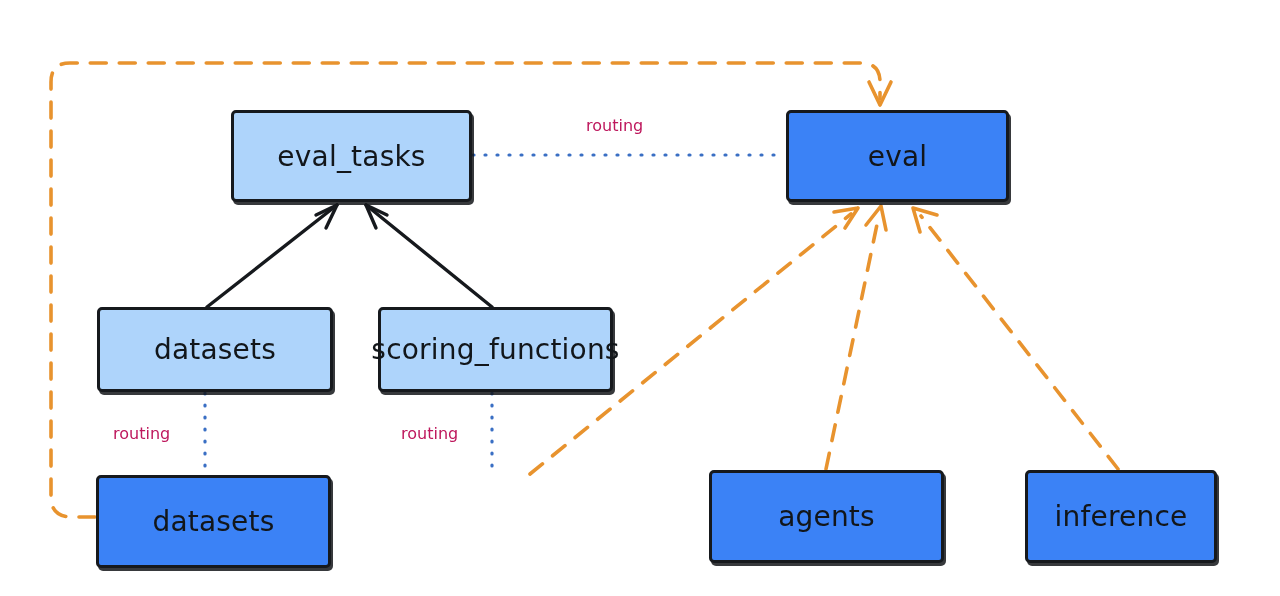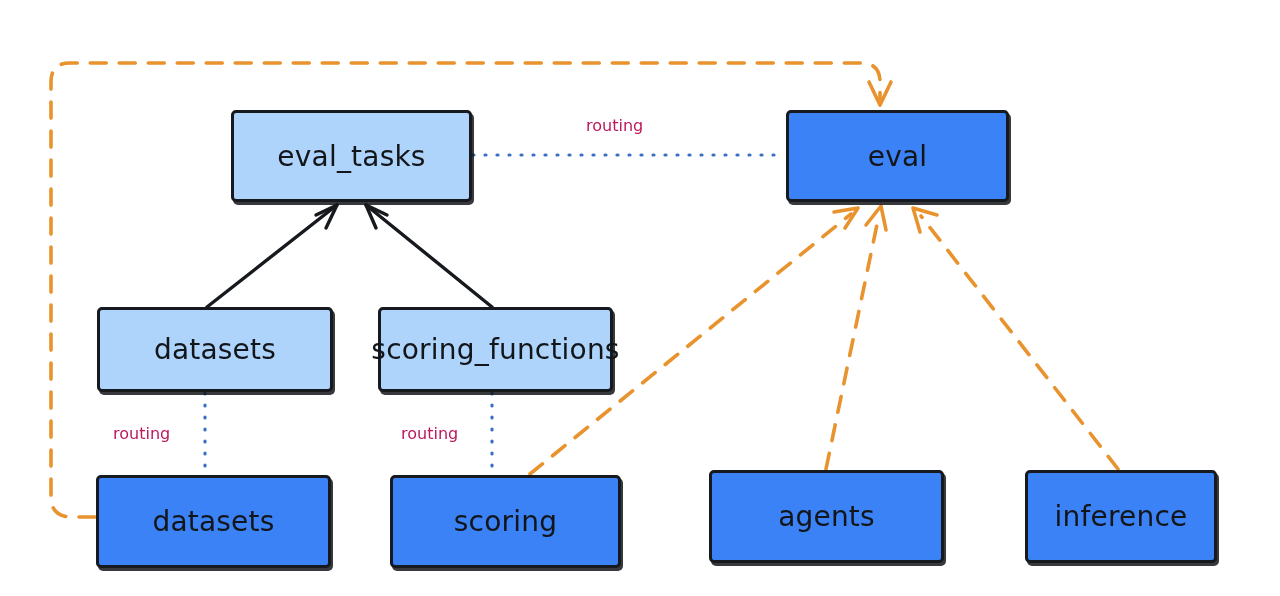--- a/index.html
+++ b/index.html
@@ -120,23 +120,20 @@
   </div>
 
   <div class="node blue" style="left:378px; top:307px; width:235px; height:85px;">
     <span class="node-label">scoring_functions</span>
   </div>
 
   <div class="node green" style="left:96px; top:475px; width:235px; height:93px;">
     <span class="node-label">datasets</span>
   </div>
 
-  <div class="node green" style="left:390px; top:475px; width:231px; height:93px;">
-    <span class="node-label">scoring</span>
-  </div>
 
   <div class="node green" style="left:709px; top:470px; width:235px; height:93px;">
     <span class="node-label">agents</span>
   </div>
 
   <div class="node green" style="left:1025px; top:470px; width:192px; height:93px;">
     <span class="node-label">inference</span>
   </div>
 
   <div class="edge-label" style="left:583px; top:116px;">routing</div>

